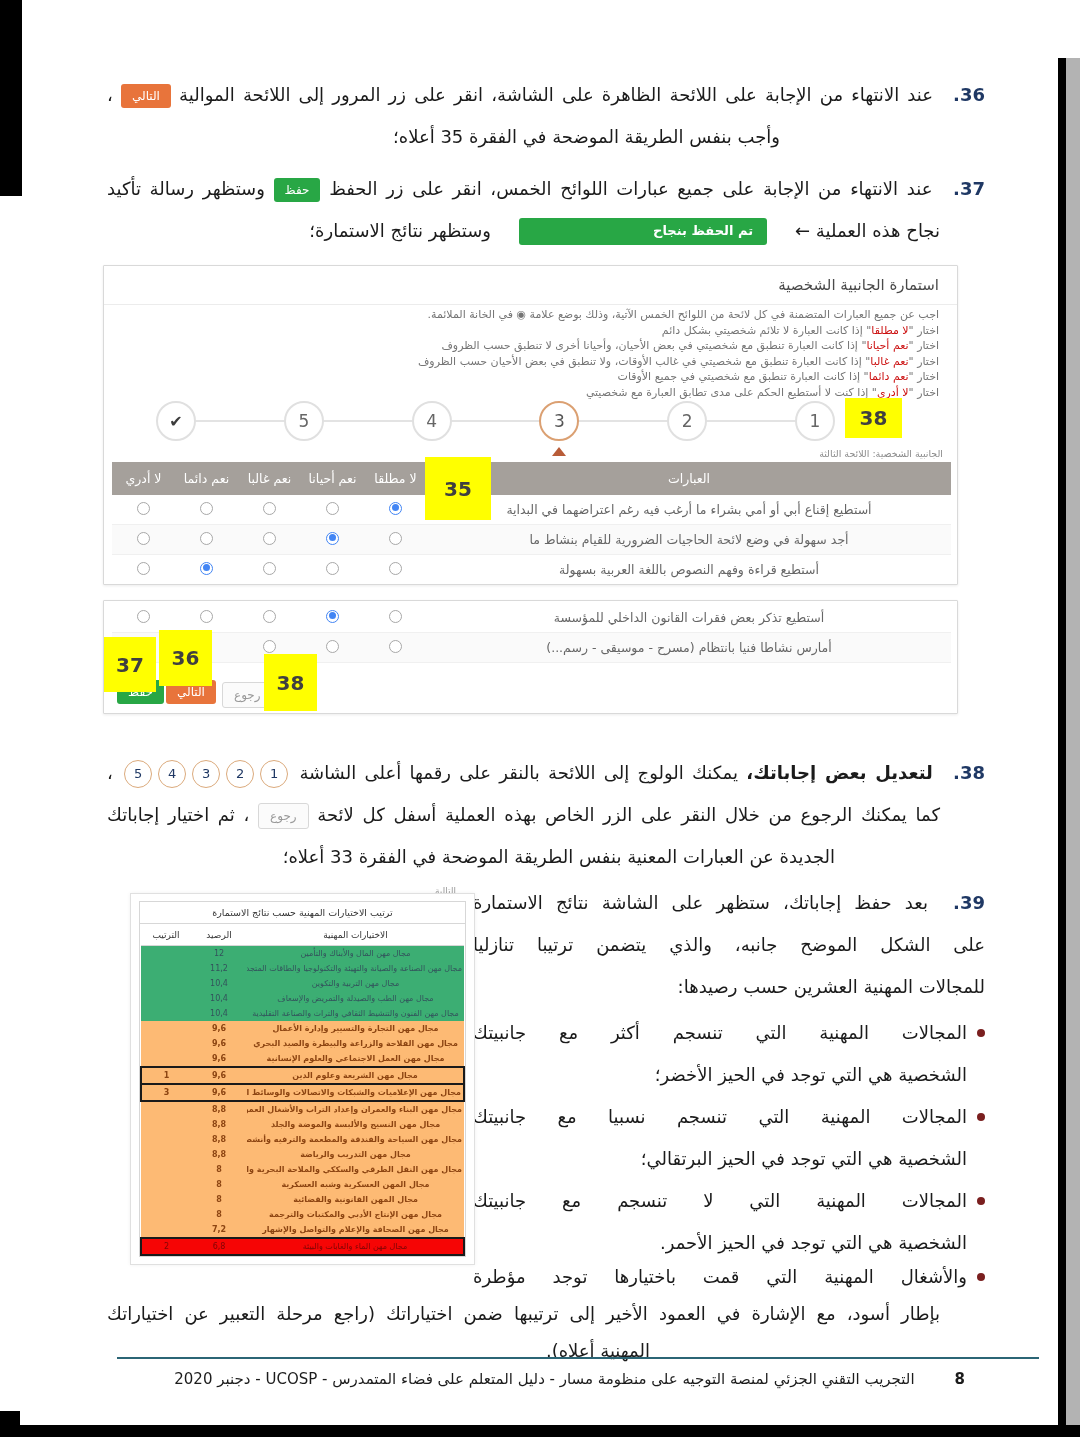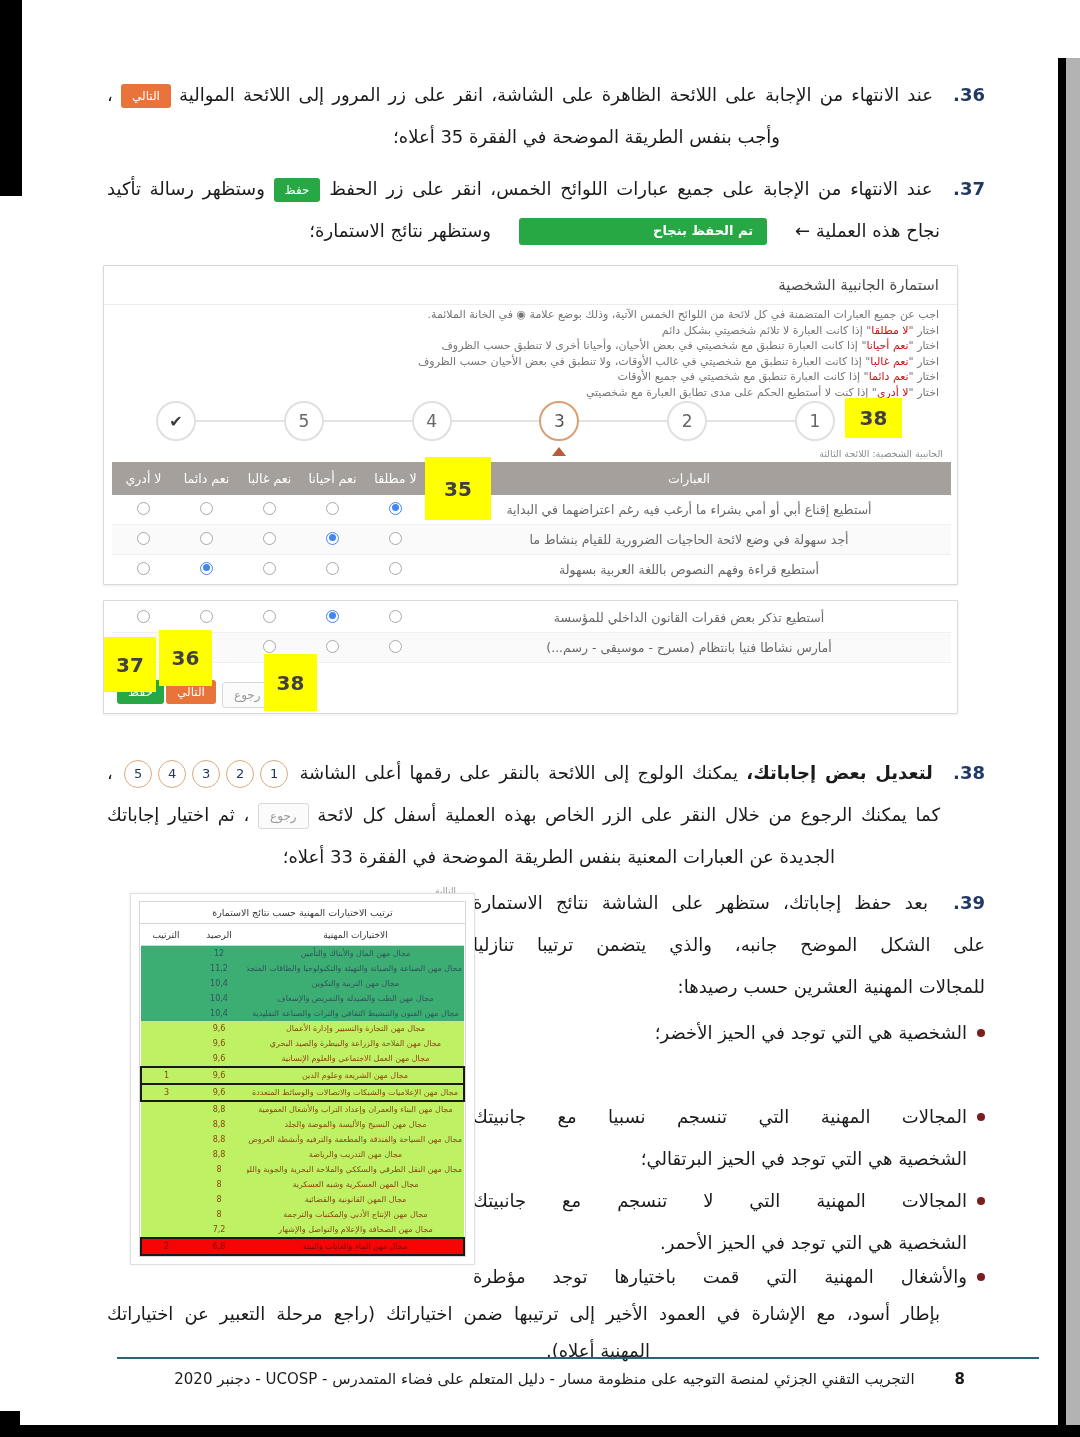--- a/index.html
+++ b/index.html
@@ -68,21 +68,21 @@
   
   .figure{position:absolute;left:130px;top:893px;width:345px;height:372px;border:1px solid #e0e0e0;border-radius:0;
           background:#fff;box-shadow:0 0 4px rgba(0,0,0,.06);padding:7px 8px;box-sizing:border-box;}
   .res-box{border:1px solid #d7d7d7;}
   .res-title{height:21px;line-height:21px;text-align:center;font-size:9.5px;color:#333;border-bottom:1px solid #d7d7d7;direction:rtl;}
   .res-table{width:100%;border-collapse:collapse;direction:rtl;table-layout:fixed;}
   .res-table th{font-size:9px;font-weight:normal;color:#333;height:19px;border-bottom:1px solid #d7d7d7;}
   .res-table td{font-size:8px;height:15px;text-align:center;padding:0 2px;overflow:hidden;white-space:nowrap;}
   .c-score{width:56px;} .c-rank{width:50px;}
   tr.zg td{background:#3cae73;color:#33535c;}
-  tr.zo td{background:#bef264;color:#8d4512;}
+  tr.zo td{background:#fdba74;color:#8d4512;font-weight:bold;}
   tr.zr td{background:#f60505;color:#7e0505;}
   tr.chosen td{border-top:2px solid #1a1a1a;border-bottom:2px solid #1a1a1a;}
   tr.chosen td:first-child{border-right:2px solid #1a1a1a;}
   tr.chosen td:last-child{border-left:2px solid #1a1a1a;}
   .corner-label{position:absolute;left:435px;top:886px;font-size:9px;color:#999;}
   
   .fdivider{position:absolute;top:1357px;left:117px;width:922px;height:2px;background:#2b6575;}
   .footer{position:absolute;top:1370px;right:115px;direction:rtl;display:flex;align-items:center;gap:40px;
           font-size:15px;color:#1c1c1c;}
   .footer .pg{font-weight:bold;}
@@ -246,20 +246,21 @@
   <div class="rcol jline" style="top:882px;">
     <span class="pnum">39.</span>
     <span>بعد حفظ إجاباتك، ستظهر على الشاشة نتائج الاستمارة</span>
   </div>
   <div class="rcol jline" style="top:924px;">على الشكل الموضح جانبه، والذي يتضمن ترتيبا تنازليا</div>
   <div class="rcol rline" style="top:966px;">للمجالات المهنية العشرين حسب رصيدها:</div>
 
   <div class="rcol bullet" style="top:1012px;">
     <span class="dot"></span>
     <span class="btext">
+        <span class="jline" style="display:block;">المجالات المهنية التي تنسجم أكثر مع جانبيتك</span>
         <span class="rline" style="display:block;">الشخصية هي التي توجد في الحيز الأخضر؛</span>
       </span>
   </div>
   <div class="rcol bullet" style="top:1096px;">
     <span class="dot"></span>
     <span class="btext">
         <span class="jline" style="display:block;">المجالات المهنية التي تنسجم نسبيا مع جانبيتك</span>
         <span class="rline" style="display:block;">الشخصية هي التي توجد في الحيز البرتقالي؛</span>
       </span>
   </div>

